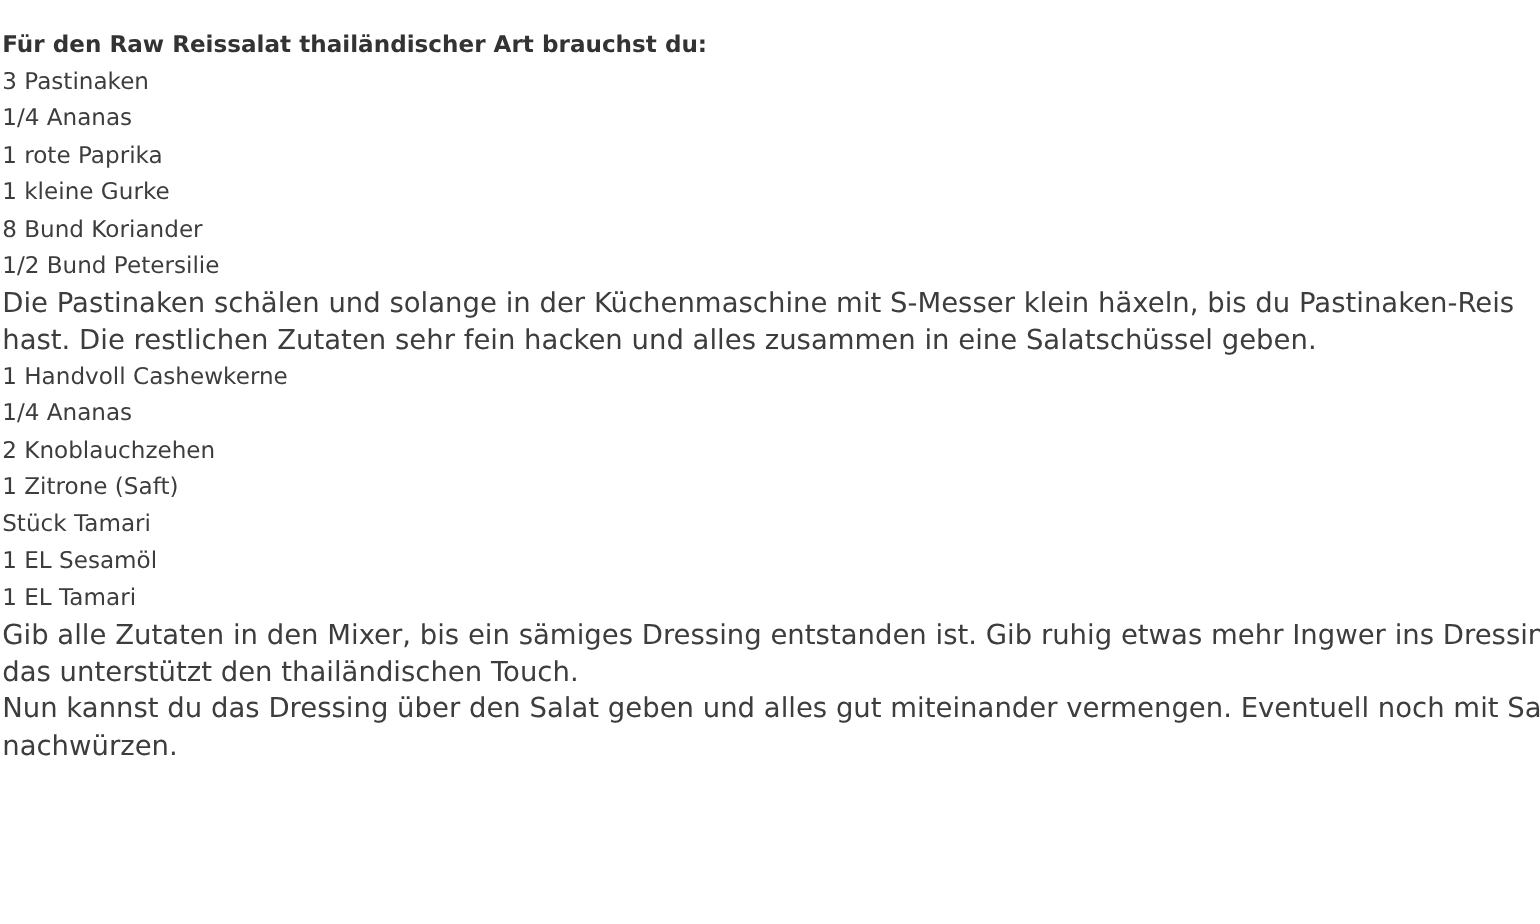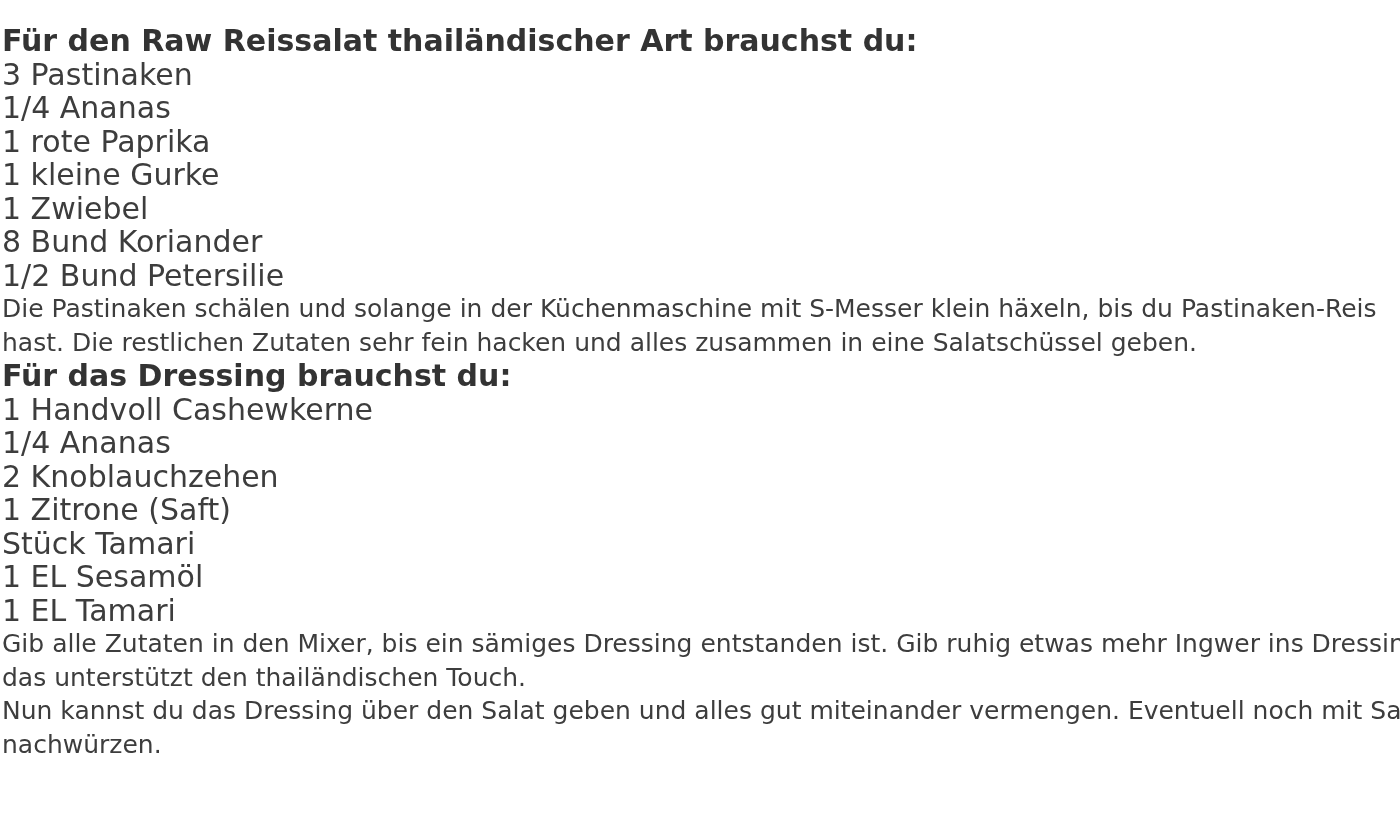--- a/index.html
+++ b/index.html
@@ -13,21 +13,21 @@
     overflow: hidden;
     font-family: "DejaVu Sans", "Liberation Sans", sans-serif;
     color: #3a3a3a;
   }
   .page {
     padding: 24px 0 0 0;
     box-sizing: border-box;
     width: 1400px;
   }
   .line {
-    font-size: 30px;
+    font-size: 21px;
     line-height: 33.5px;
     white-space: pre;
     color: #3d3d3d;
     padding-left: 2px;
   }
   .heading {
     font-weight: bold;
     color: #333333;
   }
   .para {
@@ -46,25 +46,23 @@
 </style>
 </head>
 <body>
 
 <div class="page">
     <div class="line heading">Für den Raw Reissalat thailändischer Art brauchst du:</div>
     <div class="line">3 Pastinaken</div>
     <div class="line">1/4 Ananas</div>
     <div class="line">1 rote Paprika</div>
     <div class="line">1 kleine Gurke</div>
-    <div class="line">1 Zwiebel</div>
     <div class="line">8 Bund Koriander</div>
     <div class="line">1/2 Bund Petersilie</div>
     <div class="para"><span>Die Pastinaken schälen und solange in der Küchenmaschine mit S-Messer klein häxeln, bis du Pastinaken-Reis</span><span>hast. Die restlichen Zutaten sehr fein hacken und alles zusammen in eine Salatschüssel geben.</span></div>
-    <div class="line heading">Für das Dressing brauchst du:</div>
     <div class="line">1 Handvoll Cashewkerne</div>
     <div class="line">1/4 Ananas</div>
     <div class="line">2 Knoblauchzehen</div>
     <div class="line">1 Zitrone (Saft)</div>
     <div class="line">Stück Tamari</div>
     <div class="line">1 EL Sesamöl</div>
     <div class="line">1 EL Tamari</div>
     <div class="para"><span>Gib alle Zutaten in den Mixer, bis ein sämiges Dressing entstanden ist. Gib ruhig etwas mehr Ingwer ins Dressing,</span><span>das unterstützt den thailändischen Touch.</span></div>
     <div class="para"><span>Nun kannst du das Dressing über den Salat geben und alles gut miteinander vermengen. Eventuell noch mit Salz</span><span>nachwürzen.</span></div>
   </div>

